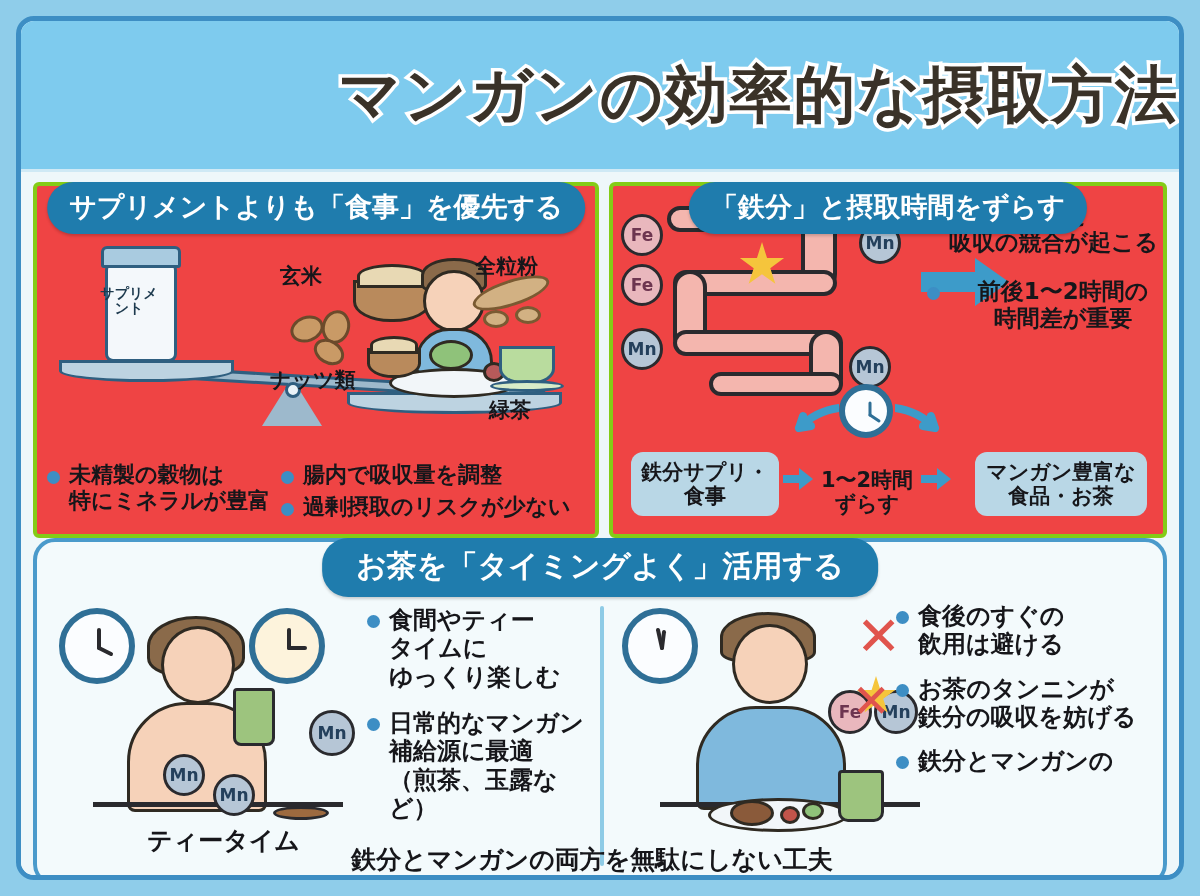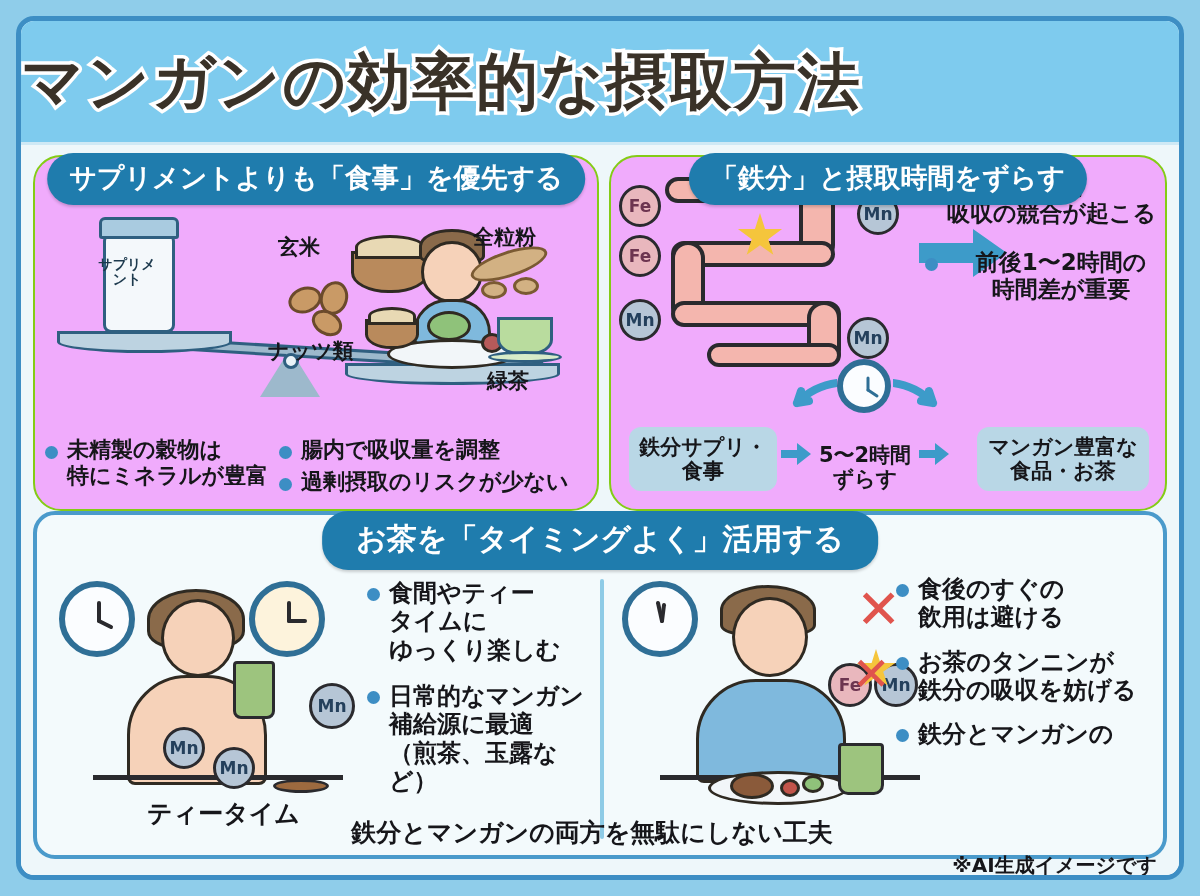--- a/index.html
+++ b/index.html
@@ -22,25 +22,25 @@
     width: 1168px;
     height: 864px;
     border: 5px solid #3d8ec4;
     border-radius: 18px;
     background: #f2f9fb;
     overflow: hidden;
   }
 
   
   .titlebar {
-    height: 124px;
+    height: 151px;
     background: #7ecbee;
     display: flex;
     align-items: center;
-    justify-content: flex-start;
+    justify-content: flex-end;
     border-bottom: 3px solid #cfe9f5;
   }
   .title {
     font-size: 62px;
     font-weight: 900;
     color: #3a3228;
     letter-spacing: 2px;
     line-height: 1;
     -webkit-text-stroke: 7px #ffffff;
     paint-order: stroke fill;
@@ -56,23 +56,23 @@
   }
 
   .row-top {
     display: flex;
     gap: 10px;
     height: 356px;
   }
 
   .panel {
     position: relative;
-    border: 2px solid #84cc16;
-    border-radius: 28px;
-    background: #f0abfc;
+    border: 4px solid #84cc16;
+    border-radius: 6px;
+    background: #ef4444;
     flex: 1;
     overflow: visible;
   }
 
   .panel-header {
     position: absolute;
     top: -4px;
     left: 50%;
     transform: translateX(-50%);
     background: #1f7cad;
@@ -430,21 +430,21 @@
 時間差が重要</li>
             </ul>
 
             <div class="tag" style="left:18px; bottom:18px; width:148px; white-space:pre-line;">鉄分サプリ・
 食事</div>
 
             <svg style="position:absolute; left:170px; bottom:44px;" width="30" height="22" viewBox="0 0 30 22">
               <path d="M0 7 H16 V0 L30 11 L16 22 V15 H0 Z" fill="#3d9bc9"></path>
             </svg>
 
-            <div class="mid-label" style="left:200px; bottom:18px; width:108px; white-space:pre-line;">5〜2時間
+            <div class="mid-label" style="left:200px; bottom:18px; width:108px; white-space:pre-line;">1〜2時間
 ずらす</div>
 
             <svg style="position:absolute; left:308px; bottom:44px;" width="30" height="22" viewBox="0 0 30 22">
               <path d="M0 7 H16 V0 L30 11 L16 22 V15 H0 Z" fill="#3d9bc9"></path>
             </svg>
 
             <div class="clock-face" style="left:226px; bottom:96px; width:54px; height:54px;">
               <svg width="42" height="42" viewBox="0 0 42 42" style="position:absolute;left:4px;top:4px;">
                 <line x1="21" y1="21" x2="21" y2="9" stroke="#2f6f96" stroke-width="3" stroke-linecap="round"></line>
                 <line x1="21" y1="21" x2="30" y2="27" stroke="#2f6f96" stroke-width="3" stroke-linecap="round"></line>

